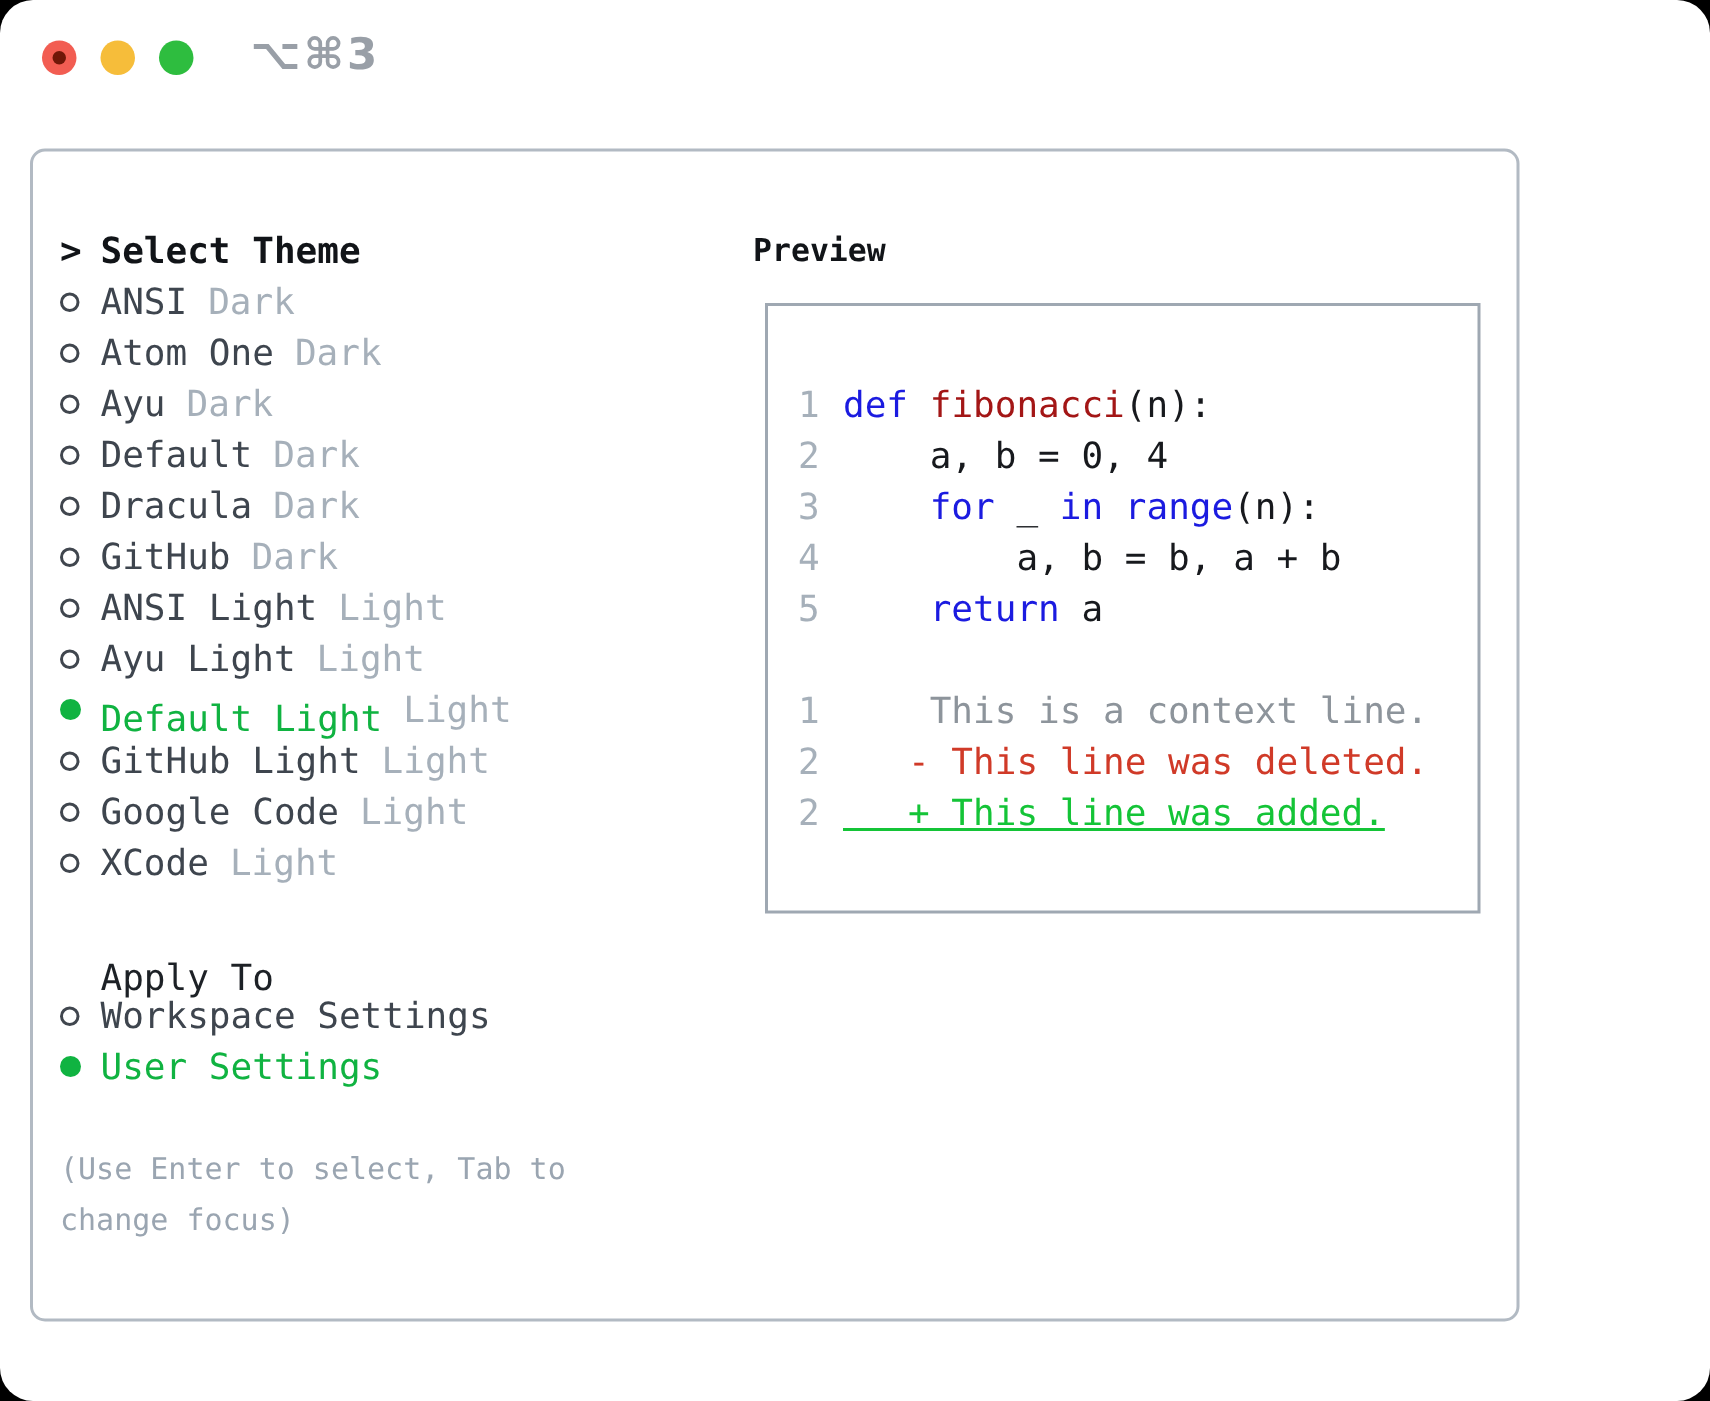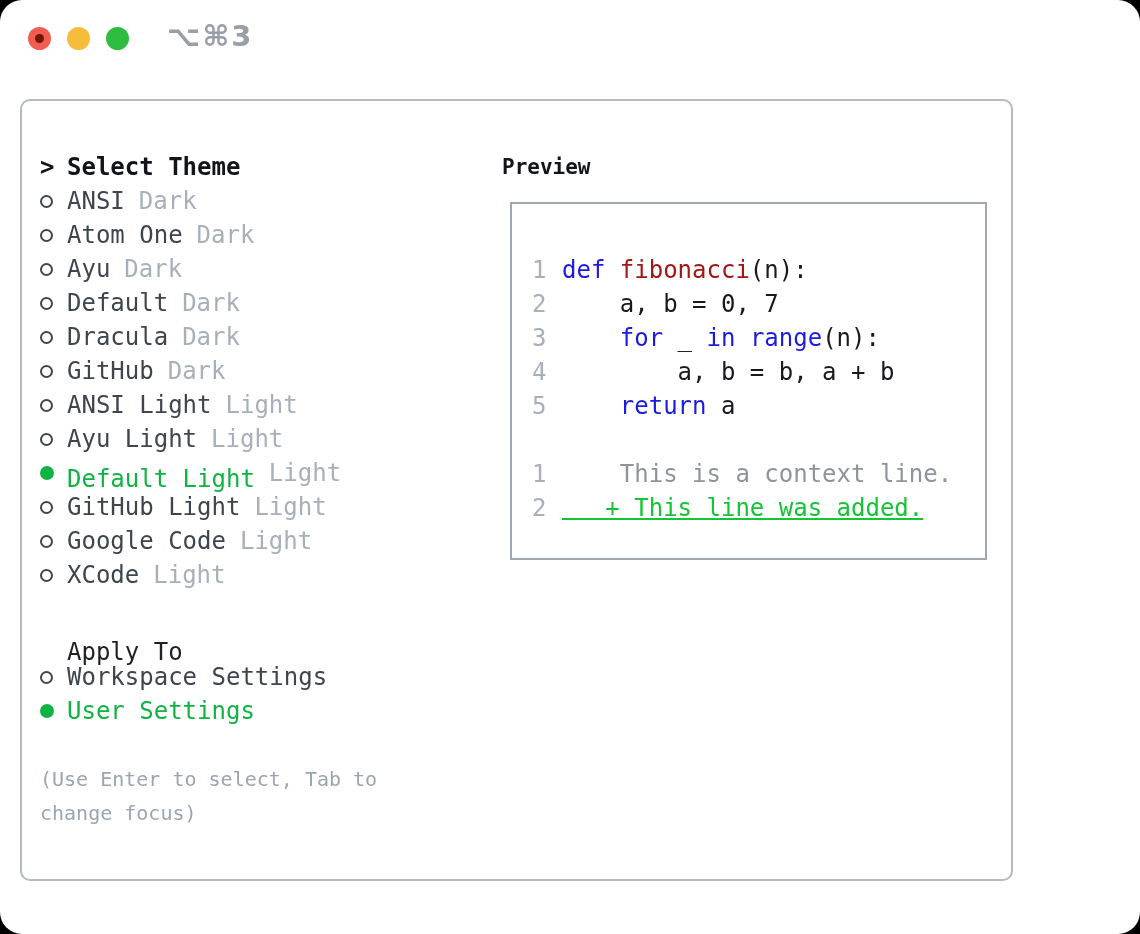--- a/index.html
+++ b/index.html
@@ -54,21 +54,21 @@
   .hint{
     margin-top:34px;max-width:420px;font-size:20px;line-height:34px;color:var(--hint-gray);
   }
 
   
   .preview-title{
     position:absolute;left:480px;top:49px;height:34px;line-height:34px;
     font-size:21px;font-weight:bold;color:#111418;
   }
   .preview-box{
-    position:absolute;left:488px;top:101px;width:477px;height:358px;box-sizing:border-box;
+    position:absolute;left:488px;top:101px;width:477px;height:407px;box-sizing:border-box;
     border:2px solid #9fa8b2;background:#fff;padding:49px 0 0 20px;overflow:hidden;
   }
   .pline{height:34px;line-height:34px;font-size:24px;white-space:pre;}
   .lnum{display:inline-block;width:30px;color:#a6b0ba;}
   .tok-plain{color:#17191d;}
   .tok-keyword{color:var(--keyword-blue);}
   .tok-function{color:var(--function-red);}
   .diff-context{color:#8d949b;}
   .diff-deleted{color:var(--deleted-red);}
   .diff-added{color:var(--added-green);text-decoration:underline;}
@@ -203,26 +203,27 @@
         </div>
 
       <div class="hint">(Use Enter to select, Tab to change focus)</div>
     </div>
 
     <div class="preview-title">Preview</div>
 
     <div class="preview-box">
       <div>
           <div class="pline"><span class="lnum">1</span><span class="tok-keyword">def</span><span class="tok-plain"> </span><span class="tok-function">fibonacci</span><span class="tok-plain">(n):</span></div>
-          <div class="pline"><span class="lnum">2</span><span class="tok-plain">    a, b = 0, 7</span></div>
+          <div class="pline"><span class="lnum">2</span><span class="tok-plain">    a, b = 0, 4</span></div>
           <div class="pline"><span class="lnum">3</span><span class="tok-plain">    </span><span class="tok-keyword">for</span><span class="tok-plain"> _ </span><span class="tok-keyword">in</span><span class="tok-plain"> </span><span class="tok-keyword">range</span><span class="tok-plain">(n):</span></div>
           <div class="pline"><span class="lnum">4</span><span class="tok-plain">        a, b = b, a + b</span></div>
           <div class="pline"><span class="lnum">5</span><span class="tok-plain">    </span><span class="tok-keyword">return</span><span class="tok-plain"> a</span></div>
         </div>
       <div class="spacer"></div>
       <div>
           <div class="pline"><span class="lnum">1</span><span class="diff-context">    This is a context line.</span></div>
+          <div class="pline"><span class="lnum">2</span><span class="diff-deleted">   - This line was deleted.</span></div>
           <div class="pline"><span class="lnum">2</span><span class="diff-added">   + This line was added.</span></div>
         </div>
     </div>
 
   </div>
 </div>
 
 </body></html>

